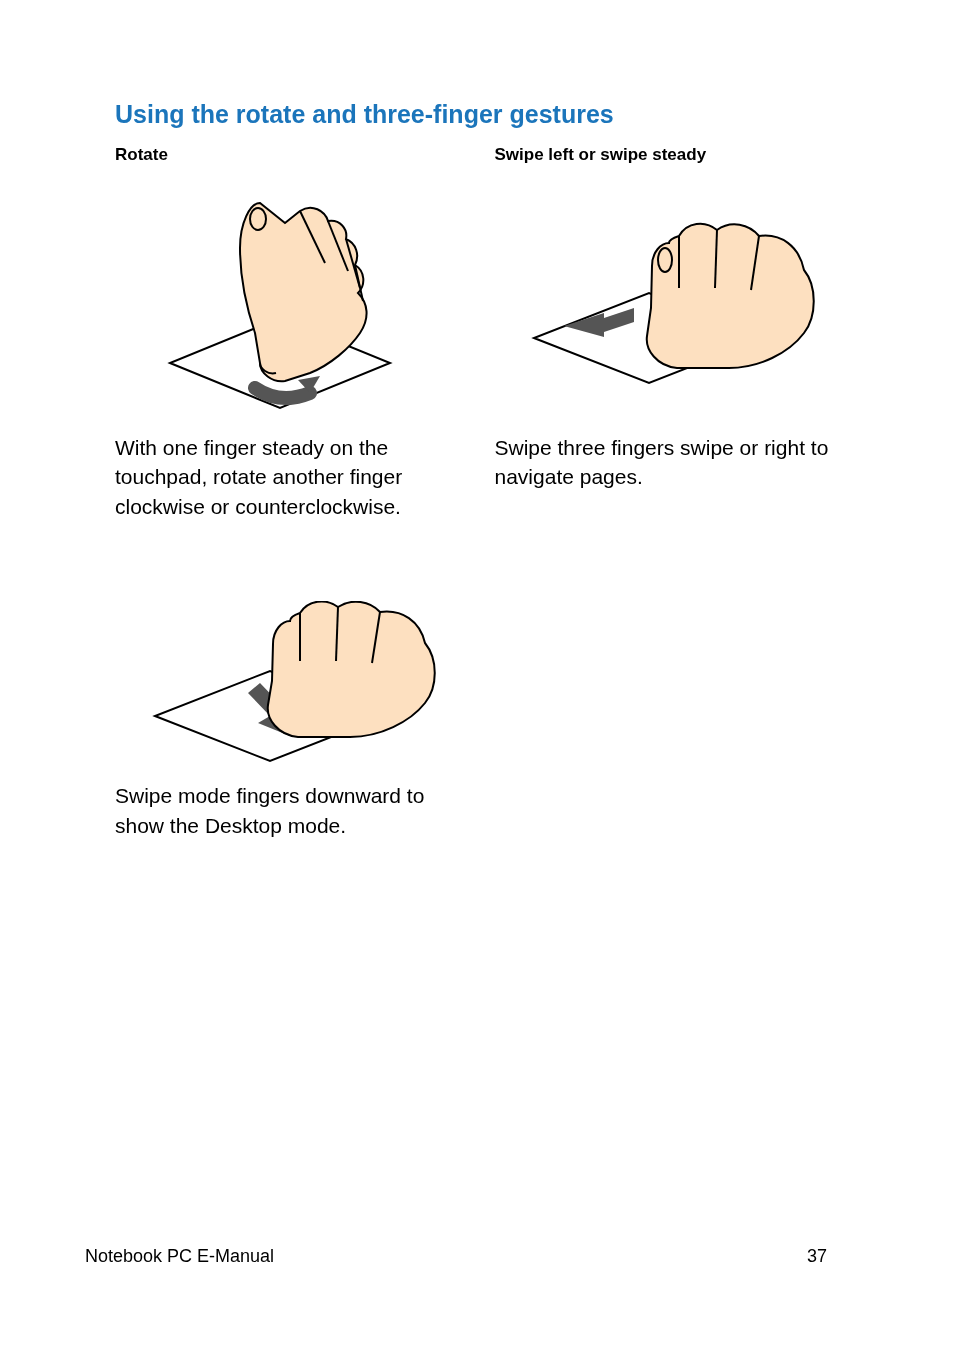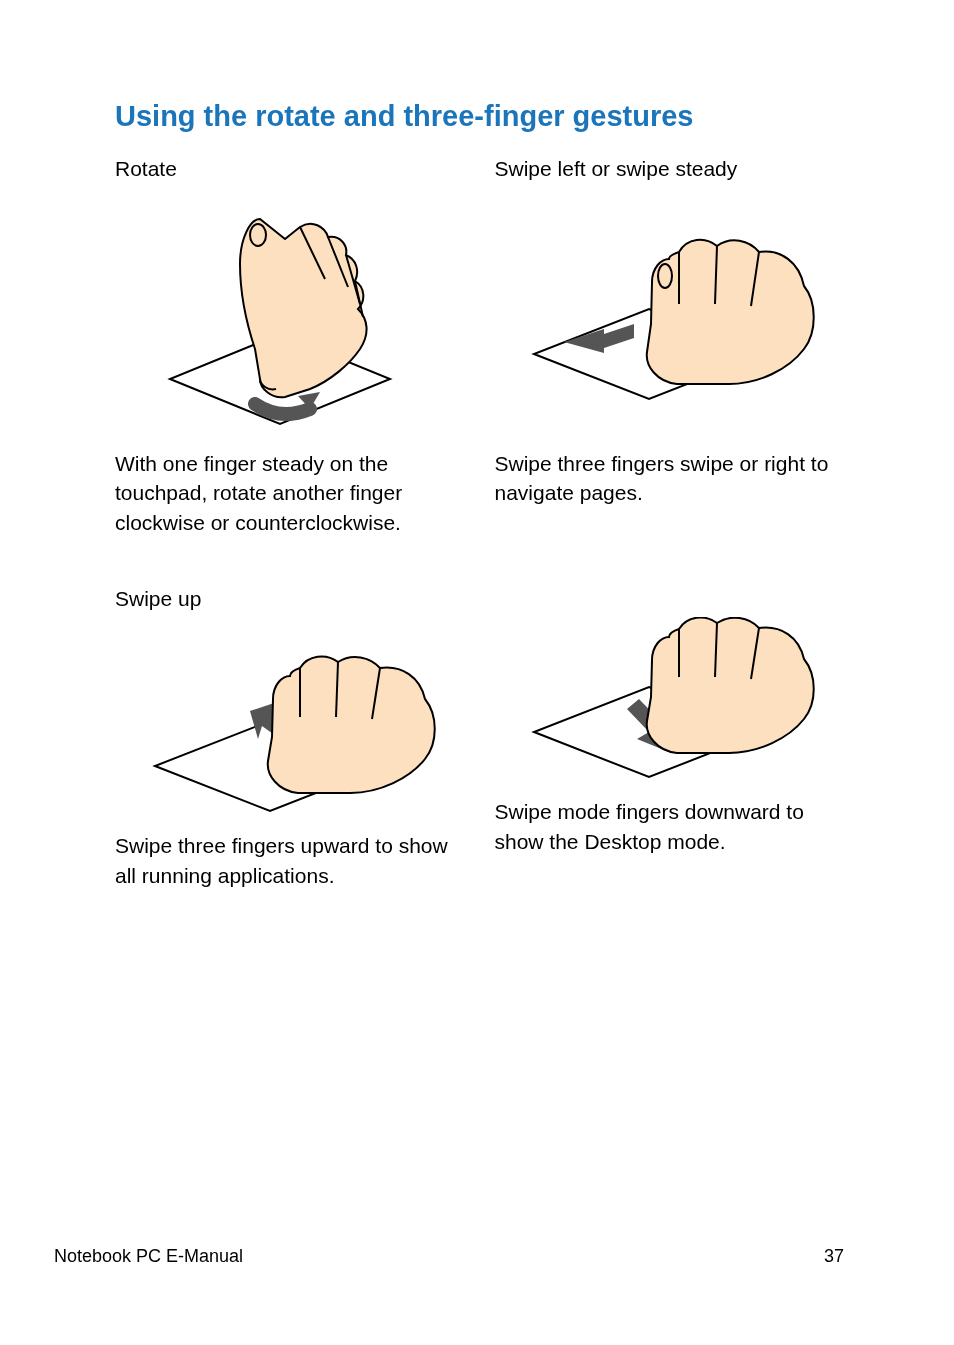--- a/index.html
+++ b/index.html
@@ -8,55 +8,55 @@
     font-family: "Segoe UI", "Myriad Pro", Arial, sans-serif;
     background: #fff;
     color: #000;
     position: relative;
   }
   .page {
     padding: 100px 110px 0 115px;
   }
   .page-title {
     color: #1b75bb;
-    font-size: 29px;
+    font-size: 25px;
     font-weight: 700;
-    margin-bottom: 24px;
+    margin-bottom: 16px;
   }
   .grid {
     display: grid;
     grid-template-columns: 1fr 1fr;
     column-gap: 30px;
   }
   .cell { }
   .gesture-label {
-    font-size: 21px;
-    font-weight: 400;
+    font-size: 17px;
+    font-weight: 700;
     margin-bottom: 18px;
   }
   .ill {
     height: 250px;
     display: flex;
     align-items: center;
     justify-content: center;
   }
   .ill svg { display: block; }
   .desc {
     font-size: 21px;
     line-height: 1.4;
     margin-bottom: 40px;
   }
   .row2 .gesture-label { margin-top: 10px; }
   .row2 .ill { height: 190px; margin-top: 30px; }
 
   .footer {
     position: absolute;
-    left: 0; right: 0;
+    left: 0; right: 17px;
     bottom: 78px;
-    padding: 0 110px 0 54px;
+    padding: 0 110px 0 85px;
     display: flex;
     justify-content: space-between;
     font-size: 18px;
   }
 </style>
 </head>
 <body>
 
 <div class="page">
 
@@ -107,38 +107,20 @@
             <path d="M160,18 L160,70"></path>
             <path d="M198,12 L196,70"></path>
             <path d="M240,18 L232,72"></path>
             <ellipse cx="146" cy="42" rx="7" ry="12" fill="#fde0c0"></ellipse>
           </g>
         </svg>
       </div>
       <div class="desc">Swipe three fingers swipe or right to navigate pages.</div>
     </div>
 
-    <div class="cell row2">
-      <div class="gesture-label">Swipe up</div>
-      <div class="ill">
-        <svg width="300" height="170" viewBox="0 0 300 170">
-          <polygon points="15,115 130,160 245,115 130,70" fill="#fff" stroke="#000" stroke-width="2"></polygon>
-
-          <polygon points="110,60 140,50 135,65 160,85 150,95 122,75 118,88" fill="#555"></polygon>
-
-          <g stroke="#000" stroke-width="2" fill="#fde0c0">
-            <path d="M150,25 C142,25 133,34 133,48 L132,86 L128,110 C126,124 138,140 158,142 L210,142 C240,142 270,127 285,108 C298,92 298,64 285,48 C280,26 262,14 240,17 C230,6 212,2 198,11 C186,2 168,4 160,17 C154,19 150,21 150,25 Z"></path>
-            <path d="M160,17 L160,66"></path>
-            <path d="M198,11 L196,66"></path>
-            <path d="M240,17 L232,68"></path>
-          </g>
-        </svg>
-      </div>
-      <div class="desc">Swipe three fingers upward to show all running applications.</div>
-    </div>
 
     <div class="cell row2">
       <div class="ill">
         <svg width="300" height="170" viewBox="0 0 300 170">
           <polygon points="15,115 130,160 245,115 130,70" fill="#fff" stroke="#000" stroke-width="2"></polygon>
 
           <polygon points="150,135 118,122 130,115 108,92 120,82 145,108 150,96" fill="#555"></polygon>
 
           <g stroke="#000" stroke-width="2" fill="#fde0c0">
             <path d="M150,20 C142,20 133,29 133,43 L132,80 L128,104 C126,118 138,134 158,136 L210,136 C240,136 270,121 285,102 C298,86 298,58 285,42 C280,20 262,8 240,11 C230,0 212,-3 198,6 C186,-3 168,-1 160,12 C154,14 150,16 150,20 Z"></path>

